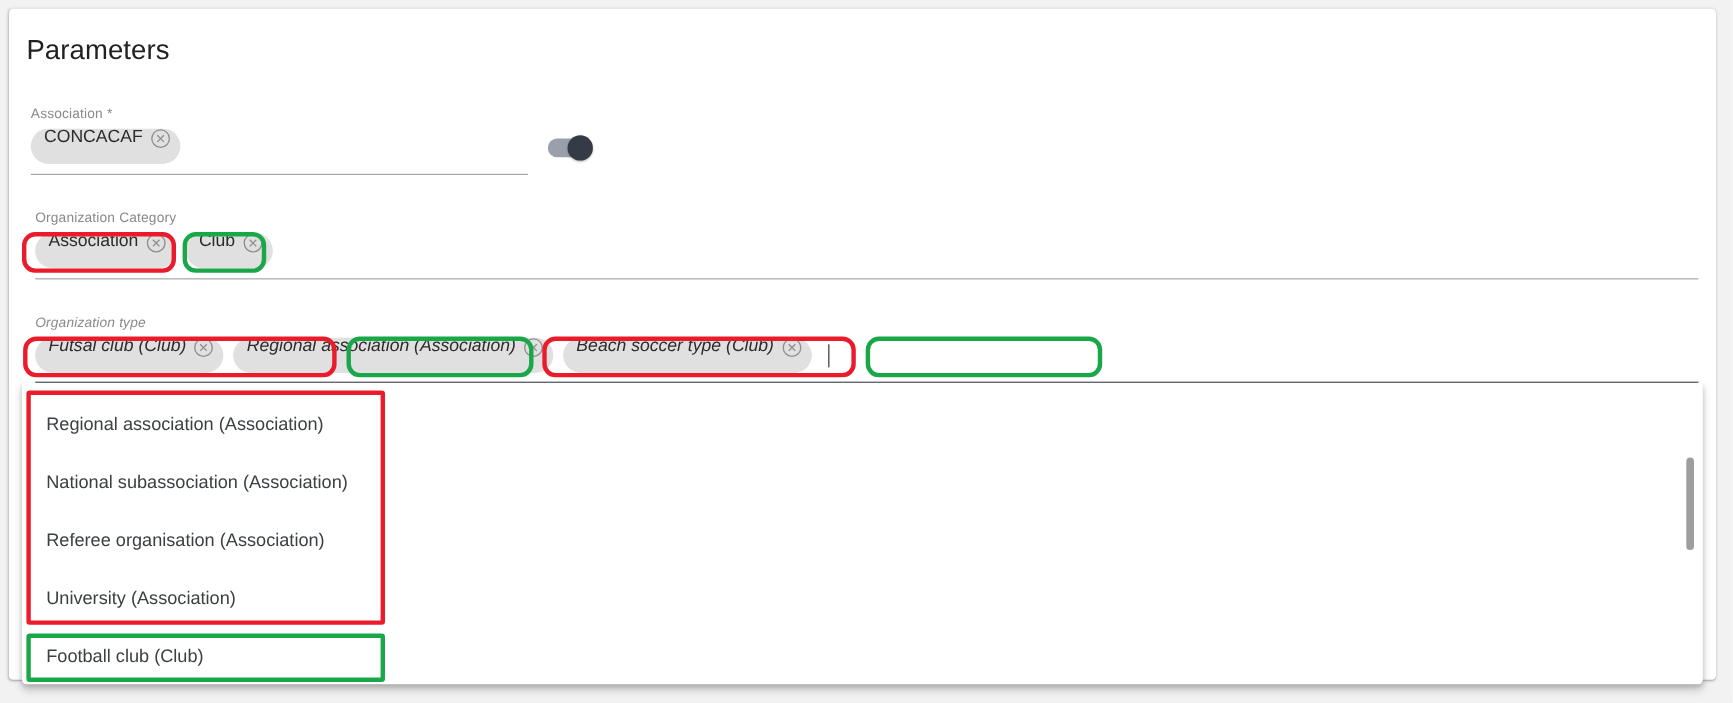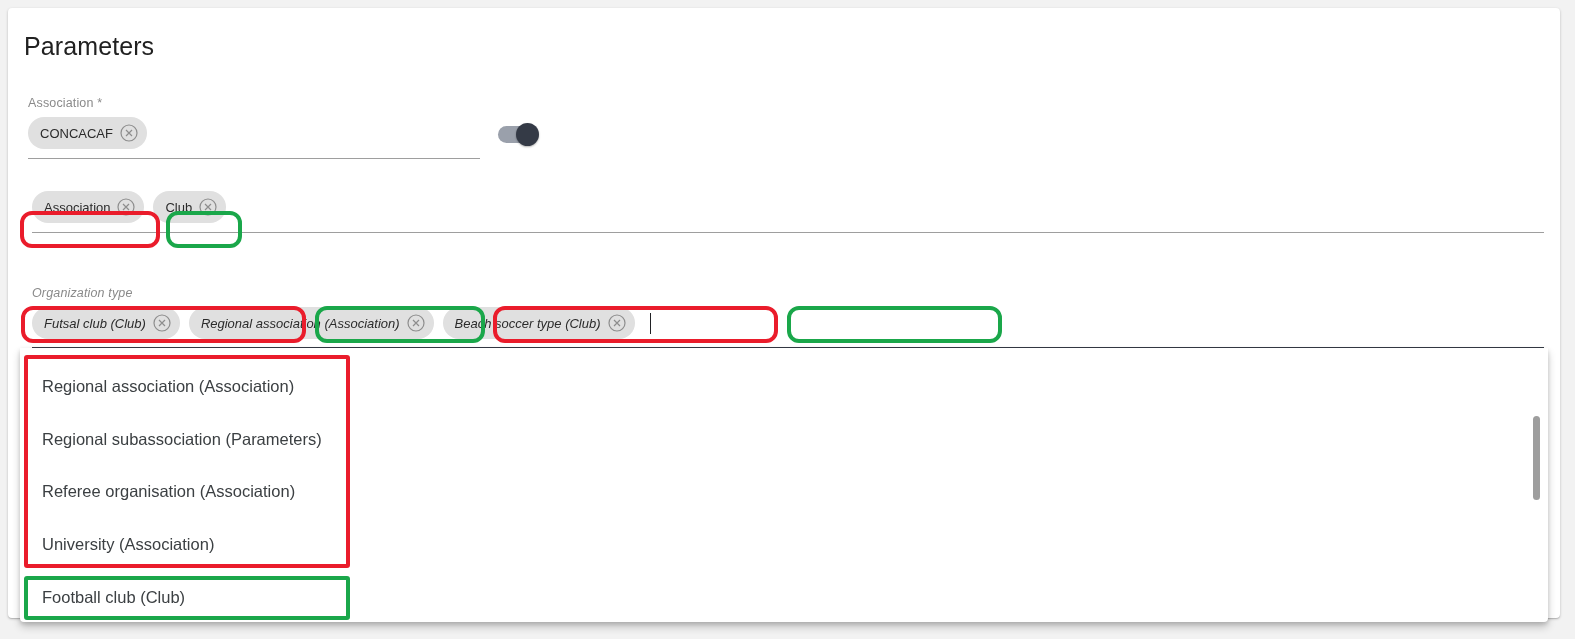--- a/index.html
+++ b/index.html
@@ -57,26 +57,26 @@
   }
   .underline.focused {
     height: 2px;
     background: #343a46;
     margin-top: 8px;
   }
 
   
   .chip {
     display: inline-flex;
-    align-items: center;
+    align-items: flex-start;
     height: 32px;
     padding: 0 9px 0 12px;
     background: #e0e0e0;
     border-radius: 16px;
-    font-size: 13px;
+    font-size: 16px;
     color: #2b2b2b;
     white-space: nowrap;
   }
   .chip-label { line-height: 1; }
   .chip-x {
     margin-left: 7px;
     width: 18px; height: 18px;
     flex: 0 0 18px;
     display: inline-flex;
     align-items: center;
@@ -190,20 +190,21 @@
       <div class="underline"></div>
     </div>
 
     <div class="toggle-wrap">
       <span class="toggle">
         <span class="knob"></span>
       </span>
     </div>
 
     <div class="field" style="left:24px; top:183px; width:1512px;">
+      <span class="field-label">Organization Category</span>
       <div class="chips-row">
         <span class="chip">
           <span class="chip-label">Association</span>
           <span class="chip-x">
             <svg width="18" height="18" viewBox="0 0 18 18">
               <circle cx="9" cy="9" r="8" fill="none" stroke="#8d8d8d" stroke-width="1.2"></circle>
               <path d="M6 6 L12 12 M12 6 L6 12" stroke="#8d8d8d" stroke-width="1.2" fill="none"></path>
             </svg>
           </span>
         </span>
@@ -252,21 +253,21 @@
         </span>
         <span class="caret"></span>
       </div>
       <div class="underline focused"></div>
     </div>
 
   </div>
 
   <div class="dropdown">
     <div class="dd-item" style="top:16px;">Regional association (Association)</div>
-    <div class="dd-item" style="top:69px;">Regional subassociation (Parameters)</div>
+    <div class="dd-item" style="top:69px;">National subassociation (Association)</div>
     <div class="dd-item" style="top:121px;">Referee organisation (Association)</div>
     <div class="dd-item" style="top:174px;">University (Association)</div>
     <div class="dd-item" style="top:227px;">Football club (Club)</div>
 
     <div class="dd-scroll-track">
       <div class="dd-scroll-thumb"></div>
     </div>
   </div>
 
   <div class="anno red" style="left:20px;  top:211px; width:140px; height:37px;"></div>

